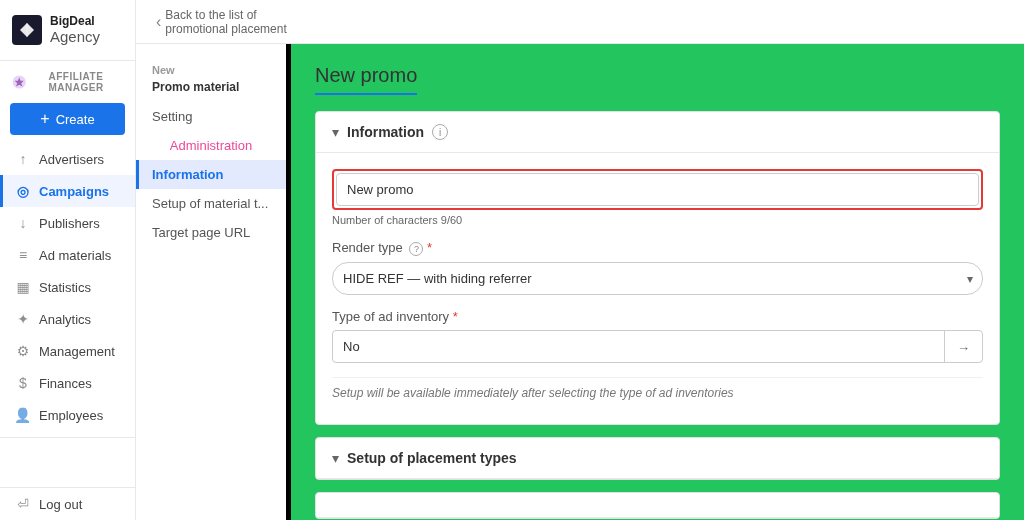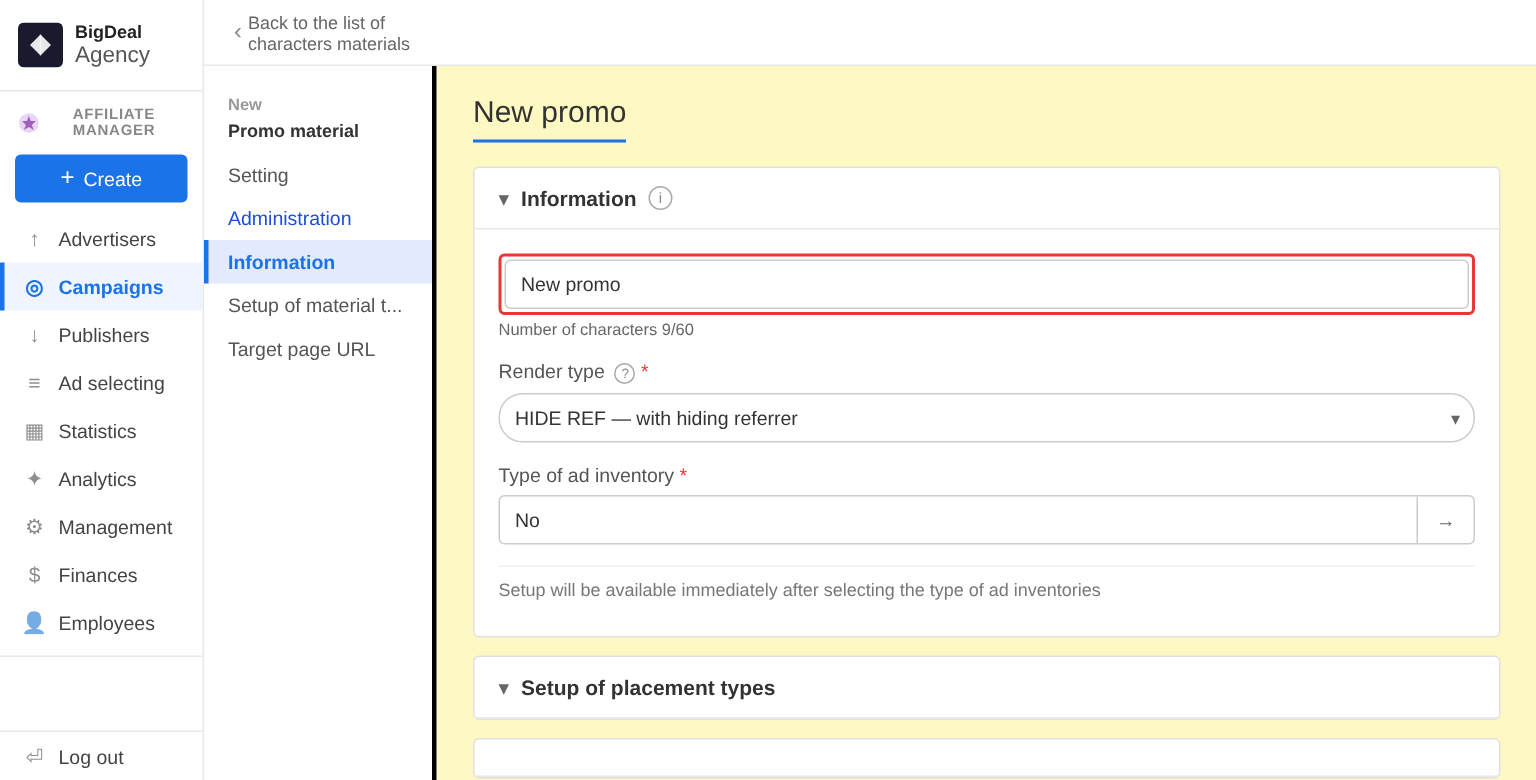--- a/index.html
+++ b/index.html
@@ -27,27 +27,27 @@
 
     
     .top-bar { background: #fff; border-bottom: 1px solid #e8e8e8; padding: 0 20px; display: flex; align-items: center; height: 44px; gap: 8px; }
     .back-btn { display: flex; align-items: center; gap: 4px; color: #666; font-size: 12px; cursor: pointer; }
     .back-arrow { font-size: 16px; color: #888; }
 
     
     .content-area { display: flex; flex: 1; overflow: hidden; }
 
     
-    .left-nav { width: 155px; background: #fff; border-right: 3px solid #000000; padding: 12px 0; flex-shrink: 0; }
+    .left-nav { width: 155px; background: #fff; border-right: 5px solid #000000; padding: 12px 0; flex-shrink: 0; }
     .left-nav-item { padding: 7px 16px; font-size: 13px; color: #555; cursor: pointer; display: block; }
     .left-nav-item.active { background: #e3eafd; color: #1a73e8; font-weight: 600; border-left: 3px solid #1a73e8; padding-left: 13px; }
     .left-nav-item.truncated { overflow: hidden; text-overflow: ellipsis; white-space: nowrap; }
 
     
-    .form-area { flex: 1; padding: 20px 24px; overflow-y: auto; background: #fef9c3; }
+    .form-area { flex: 1; padding: 20px 24px; overflow-y: auto; background: #22c55e; }
     .page-title { font-size: 20px; font-weight: 500; color: #333; margin-bottom: 16px; padding-bottom: 6px; border-bottom: 2px solid #1a73e8; display: inline-block; }
 
     
     .card { background: #fff; border: 1px solid #e0e0e0; border-radius: 4px; margin-bottom: 12px; }
     .card-header { display: flex; align-items: center; gap: 8px; padding: 12px 16px; border-bottom: 1px solid #e8e8e8; cursor: pointer; }
     .card-header-title { font-size: 14px; font-weight: 600; color: #333; }
     .collapse-icon { font-size: 14px; color: #666; }
     .info-icon { display: inline-flex; align-items: center; justify-content: center; width: 16px; height: 16px; border-radius: 50%; border: 1px solid #aaa; font-size: 10px; color: #888; cursor: pointer; }
 
     .card-body { padding: 16px; }
@@ -66,21 +66,21 @@
     .char-count { font-size: 11px; color: #666; margin-top: 4px; }
 
     .select-wrapper { position: relative; }
     .select-field { width: 100%; border: 1px solid #ccc; border-radius: 16px; padding: 8px 32px 8px 10px; font-size: 13px; color: #333; appearance: none; background: #fff; cursor: pointer; outline: none; }
     .select-arrow { position: absolute; right: 10px; top: 50%; transform: translateY(-50%); font-size: 12px; color: #666; pointer-events: none; }
 
     .type-select-wrapper { display: flex; align-items: center; border: 1px solid #ccc; border-radius: 4px; padding: 0; }
     .type-select-value { flex: 1; padding: 8px 10px; font-size: 13px; color: #333; }
     .type-select-arrow { padding: 8px 12px; border-left: 1px solid #ccc; color: #666; font-size: 13px; cursor: pointer; }
 
-    .info-text { font-size: 12px; color: #777; margin-top: 8px; padding: 8px 0; border-top: 1px solid #f0f0f0; }
+    .info-text { font-size: 12px; color: #777; margin-top: 8px; padding: 8px 0; border-top: 1px solid #f0f0f0; font-style: italic; }
   </style>
 </head>
 <body>
 
 <div class="sidebar">
   <div class="logo-area">
     <svg class="logo-icon" viewBox="0 0 30 30" fill="none" xmlns="http://www.w3.org/2000/svg">
       <rect width="30" height="30" rx="4" fill="#1a1a2e"></rect>
       <path d="M8 15 L15 8 L22 15 L15 22 Z" fill="#fff" opacity="0.9"></path>
       <path d="M15 8 L15 22" stroke="#fff" stroke-width="1" opacity="0.5"></path>
@@ -111,21 +111,21 @@
   <div class="nav-item active">
     <span class="nav-icon" style="color:#1a73e8;">◎</span>
     <span>Campaigns</span>
   </div>
   <div class="nav-item">
     <span class="nav-icon">↓</span>
     <span>Publishers</span>
   </div>
   <div class="nav-item">
     <span class="nav-icon">≡</span>
-    <span>Ad selecting</span>
+    <span>Ad materials</span>
   </div>
   <div class="nav-item">
     <span class="nav-icon">▦</span>
     <span>Statistics</span>
   </div>
   <div class="nav-item">
     <span class="nav-icon">✦</span>
     <span>Analytics</span>
   </div>
   <div class="nav-item">
@@ -150,32 +150,32 @@
   </div>
 </div>
 
 <div class="main">
 
   <div class="top-bar">
     <div class="back-btn">
       <span class="back-arrow">‹</span>
       <div>
         <div>Back to the list of</div>
-        <div>characters materials</div>
+        <div>promotional placement</div>
       </div>
     </div>
   </div>
 
   <div class="content-area">
 
     <div class="left-nav">
       <div style="padding: 8px 16px 2px; font-size:11px; color:#999; font-weight:600;">New</div>
       <div style="padding: 2px 16px 8px; font-size:12px; color:#333; font-weight:600;">Promo material</div>
       <div class="left-nav-item">Setting</div>
-      <div class="left-nav-item" style="color:#1d4ed8;">Administration</div>
+      <div class="left-nav-item" style="color:#ec4899;text-align:center;">Administration</div>
       <div class="left-nav-item active">Information</div>
       <div class="left-nav-item truncated">Setup of material t...</div>
       <div class="left-nav-item">Target page URL</div>
     </div>
 
     <div class="form-area">
       <div class="page-title">New promo</div>
 
       
       <div class="card">

